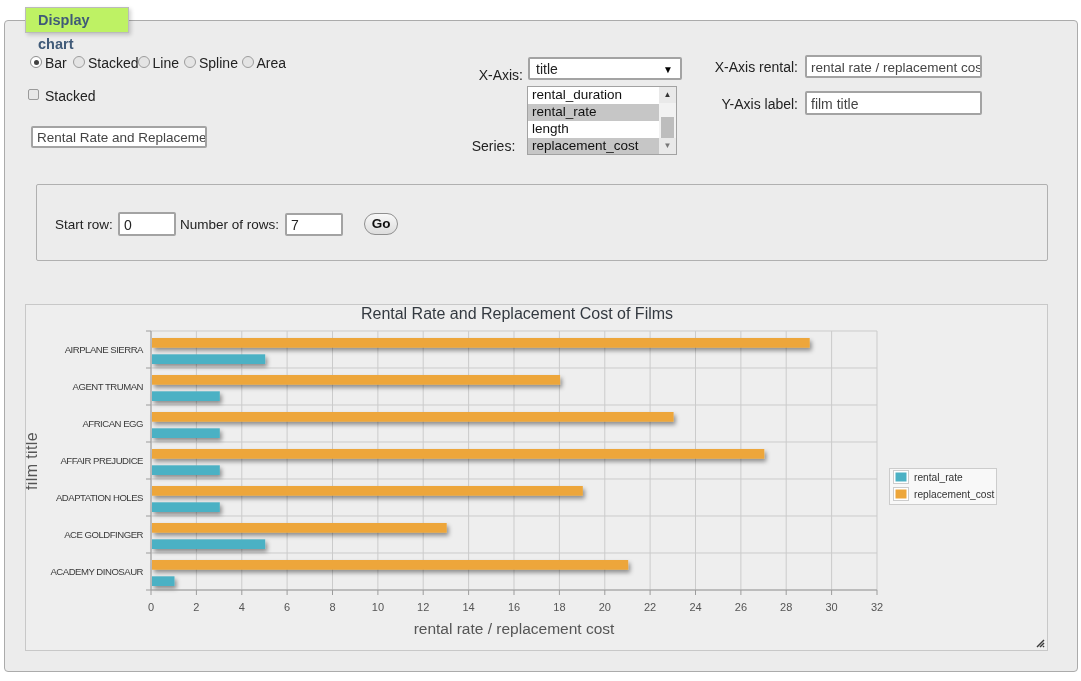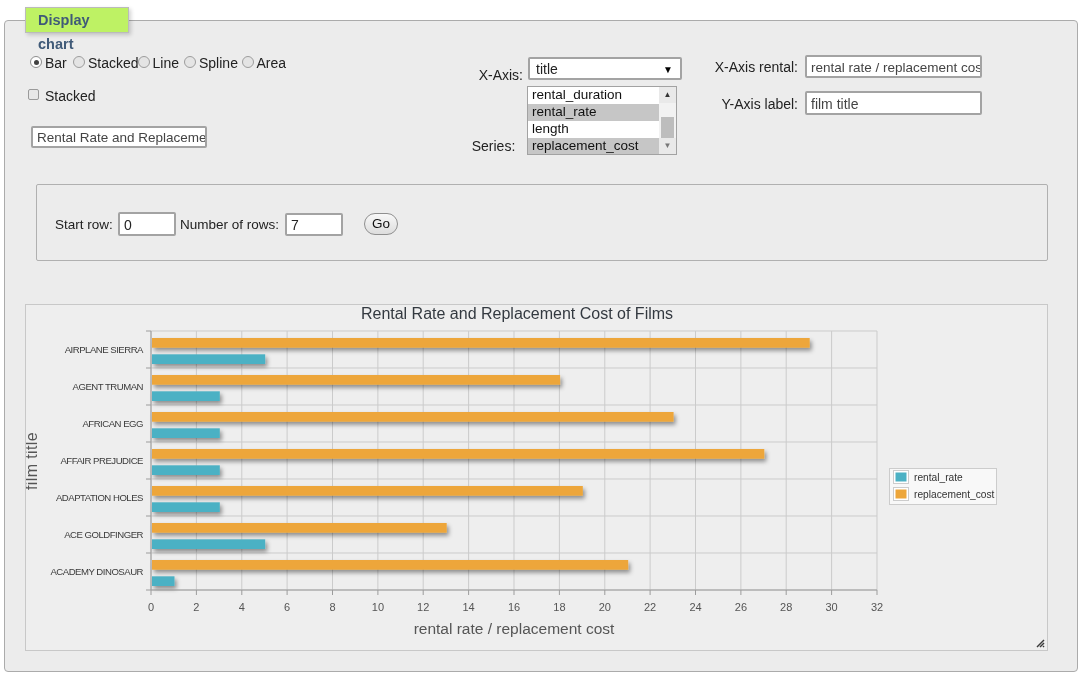--- a/index.html
+++ b/index.html
@@ -50,21 +50,21 @@
 <div class="a lbl" style="left:698px;top:59px;width:100px;text-align:right">X-Axis rental:</div>
 <div class="inp" style="left:805px;top:55px;width:177px;height:23px;line-height:21px;font-size:13.5px">rental rate / replacement cost</div>
 <div class="a lbl" style="left:698px;top:96px;width:100px;text-align:right">Y-Axis label:</div>
 <div class="inp" style="left:805px;top:91px;width:177px;height:24px;line-height:22px">film title</div>
 
 <div class="a" style="left:36px;top:184px;width:1012px;height:77px;background:#ececec;border:1px solid #b0b0b0;border-radius:2px"></div>
 <div class="a lbl" style="left:55px;top:217px;font-size:13.5px">Start row:</div>
 <div class="inp" style="left:118px;top:212px;width:58px;height:24px;line-height:22px;color:#222">0</div>
 <div class="a lbl" style="left:180px;top:217px;font-size:13.5px">Number of rows:</div>
 <div class="inp" style="left:285px;top:213px;width:58px;height:23px;line-height:21px;color:#222">7</div>
-<div class="a" style="left:364px;top:213px;width:34px;height:22px;border:1px solid #8f8f8f;border-radius:11px;background:linear-gradient(#f8f8f8,#ddd);font-size:13.5px;font-weight:normal;color:#111;text-align:center;line-height:20px">Go</div>
+<div class="a" style="left:364px;top:213px;width:34px;height:22px;border:1px solid #8f8f8f;border-radius:11px;background:linear-gradient(#f8f8f8,#ddd);font-size:13.5px;font-weight:bold;color:#111;text-align:center;line-height:20px">Go</div>
 
 <div class="a" style="left:25px;top:304px;width:1023px;height:347px;background:#eee;border:1px solid #c8c8c8">
 <svg width="1023" height="347" viewBox="0 0 1023 347" style="position:absolute;left:0;top:0;font-family:'Liberation Sans',sans-serif">
 <defs>
         <filter id="bsh" x="-30%" y="-60%" width="160%" height="260%">
           <feDropShadow dx="2" dy="3" stdDeviation="2" flood-color="#000" flood-opacity="0.4"></feDropShadow>
         </filter>
       </defs>
 <line x1="125.0" y1="26" x2="125.0" y2="285" stroke="#cbcbcb" stroke-width="1"></line>
 <line x1="170.4" y1="26" x2="170.4" y2="285" stroke="#cbcbcb" stroke-width="1"></line>

